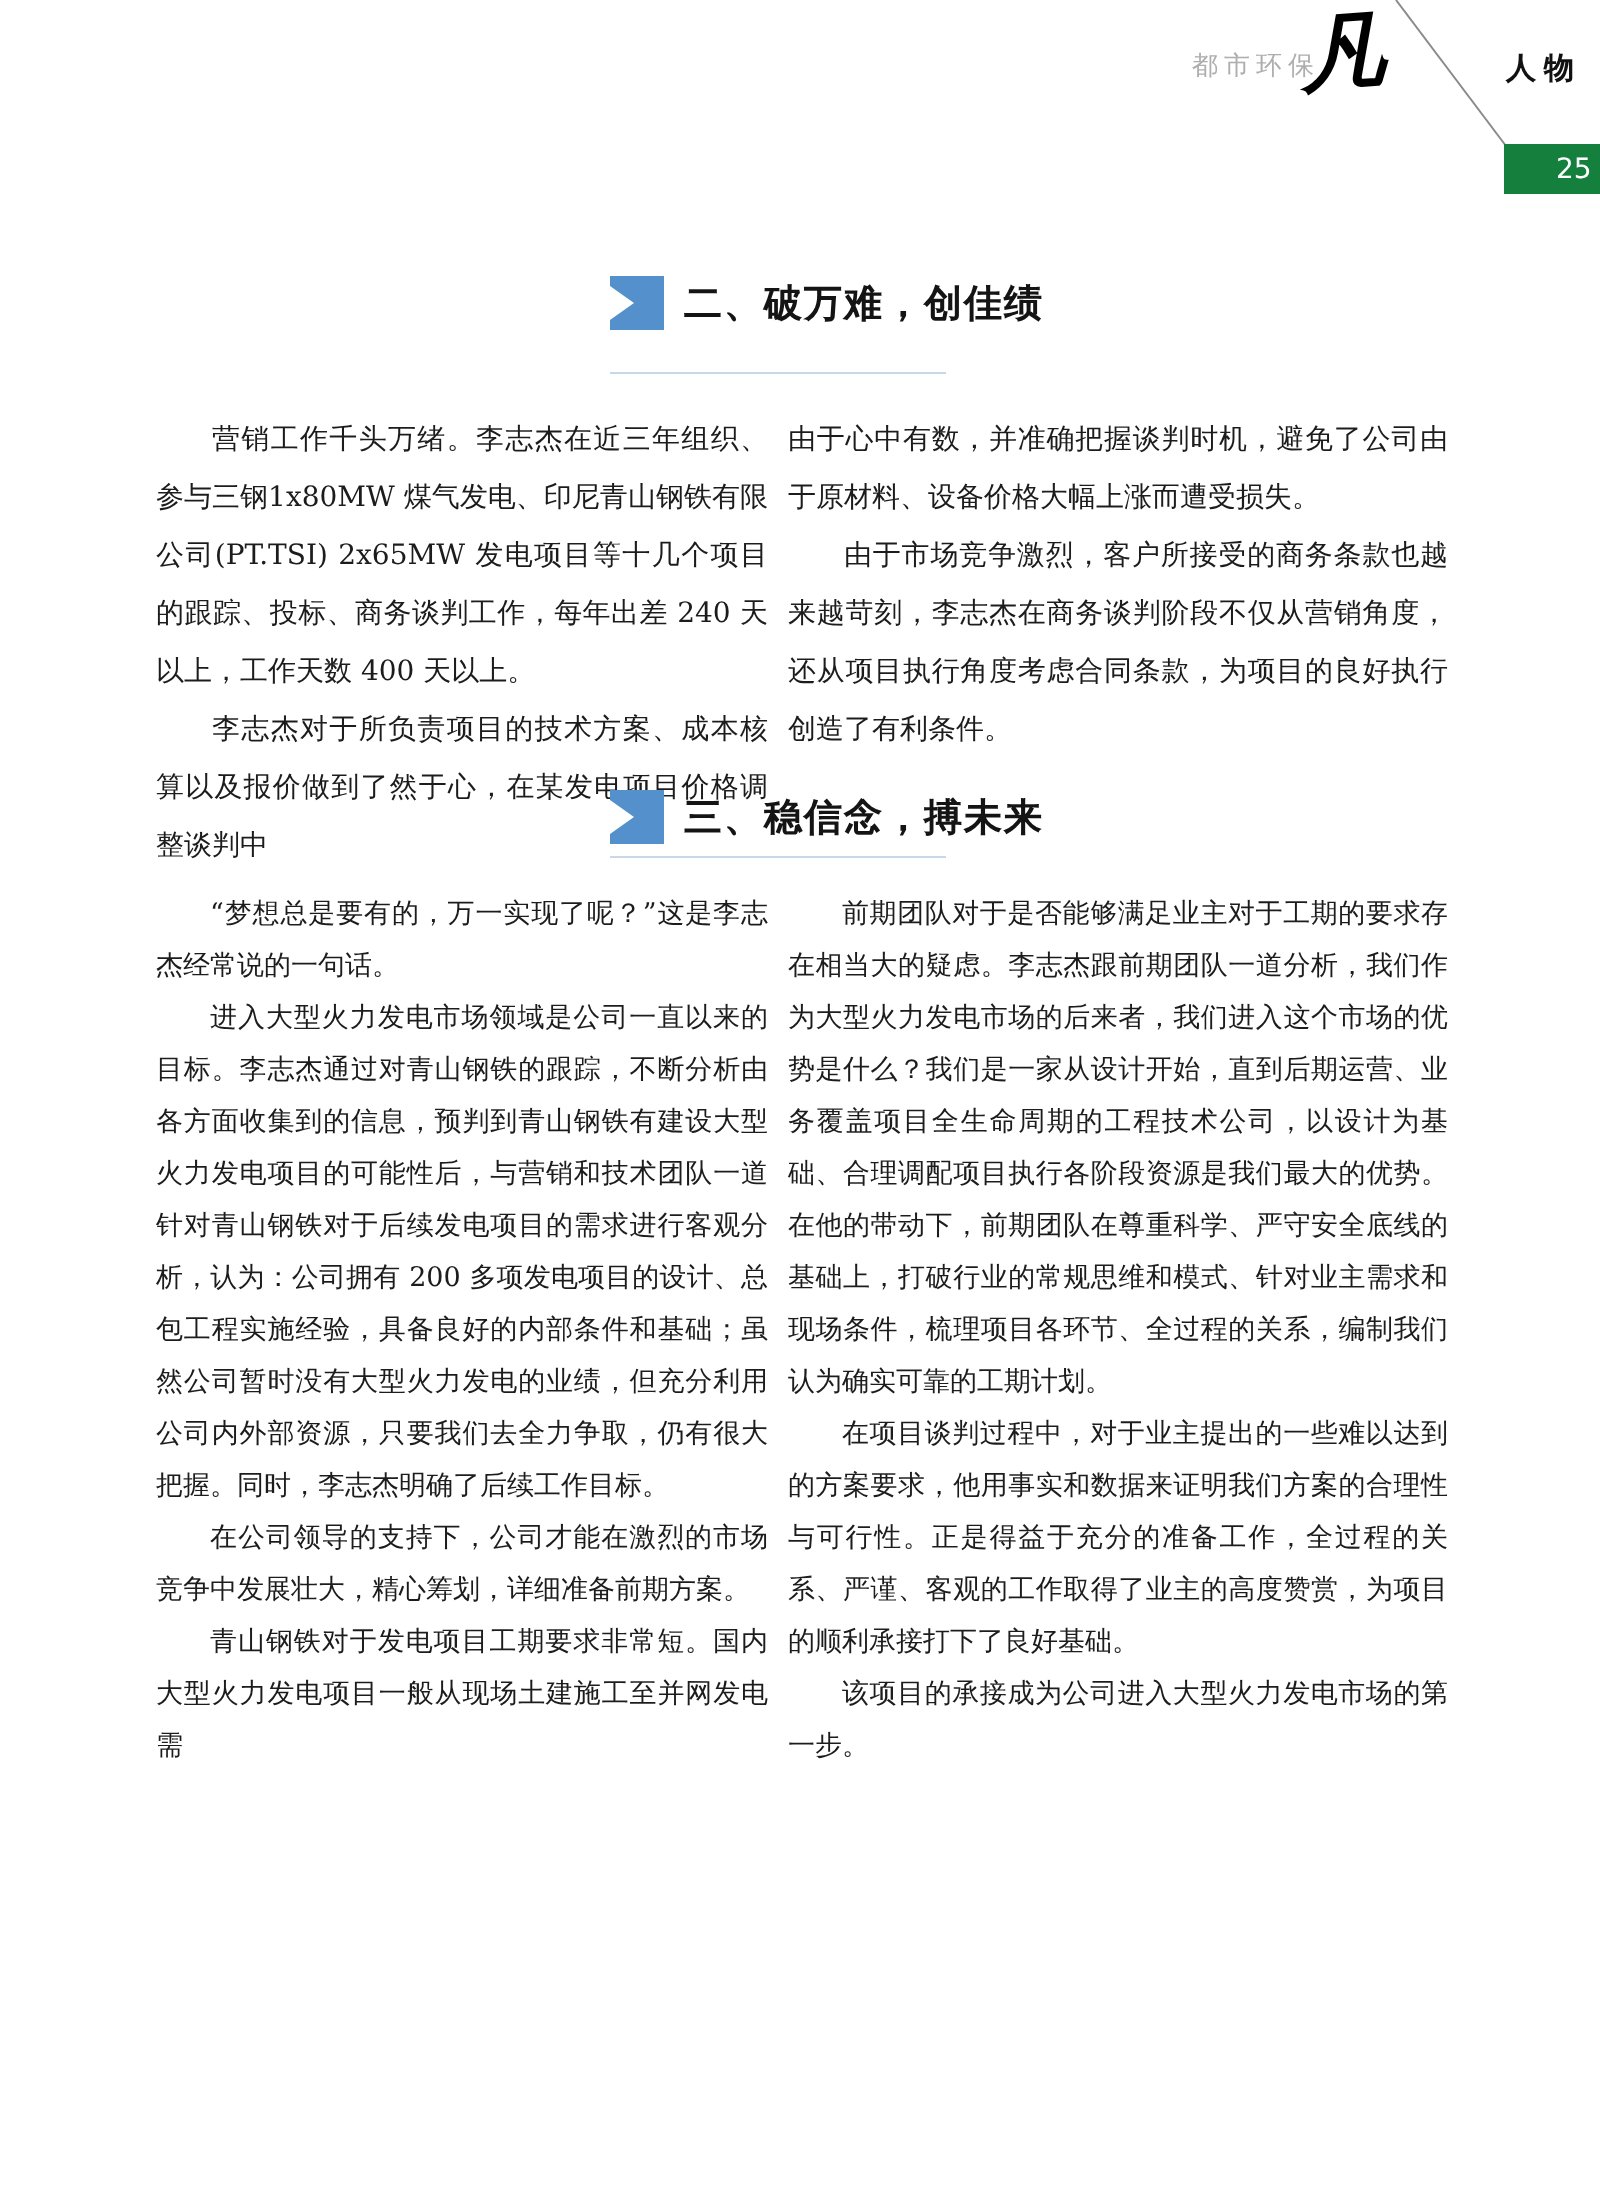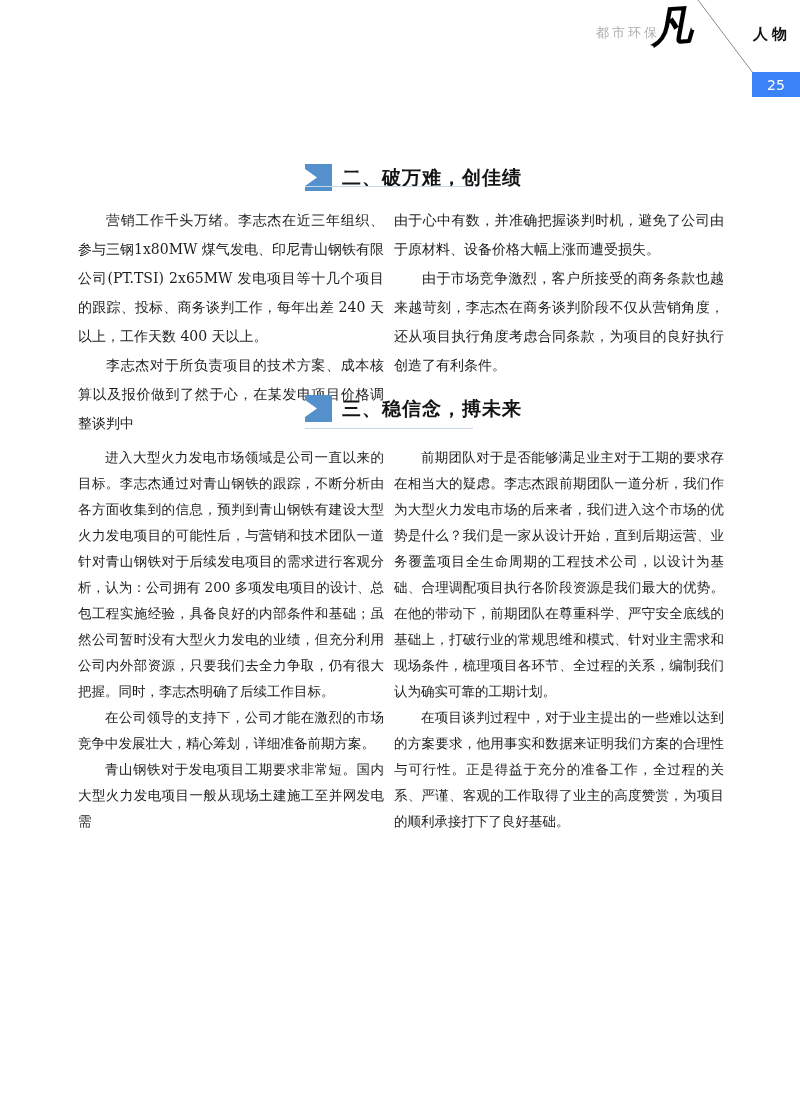--- a/index.html
+++ b/index.html
@@ -25,23 +25,23 @@
     line-height:1;
   }
   .header-slash{position:absolute;left:0;top:0;pointer-events:none;}
   .category-label{
     position:absolute;left:733px;top:25px;
     font-family:"DejaVu Sans","Liberation Sans",sans-serif;
     font-size:15px;font-weight:bold;letter-spacing:4px;color:#111;margin-left:20px;
   }
   .page-tab{
     position:absolute;left:752px;top:72px;width:48px;height:25px;
-    background:#3b82f6;display:flex;align-items:center;
+    background:#15803d;display:flex;align-items:center;
     font-family:"DejaVu Sans","Liberation Sans",sans-serif;
-    color:#ffffff;font-size:14px;padding-left:15px;box-sizing:border-box;
+    color:#ffffff;font-size:14px;padding-left:26px;box-sizing:border-box;
   }
   
   .sec-heading{
     position:absolute;left:305px;display:flex;align-items:center;gap:10px;
   }
   .sec-heading h2{
     margin:0;font-family:"DejaVu Sans","Liberation Sans",sans-serif;
     font-size:19px;font-weight:bold;color:#141414;letter-spacing:1px;
   }
   .sec-underline{
@@ -85,21 +85,21 @@
   <span class="magazine-name">都市环保</span>
   <span class="calligraphy">凡</span>
   <svg class="header-slash" width="800" height="110">
     <line x1="698" y1="0" x2="753" y2="73" stroke="#8a8a8a" stroke-width="1"></line>
   </svg>
   <span class="category-label">人物</span>
   <div class="page-tab">
     <span>25</span>
   </div>
 
-  <div class="sec-heading" style="top:164px;justify-content:space-between;">
+  <div class="sec-heading" style="top:138px;justify-content:space-between;">
     <svg class="heading-icon" width="27" height="27" viewBox="0 0 27 27">
       <rect x="0" y="0" width="27" height="27" fill="#5490cb"></rect>
       <polygon points="0,5 12,13.5 0,22" fill="#ffffff"></polygon>
     </svg>
     <h2>二、破万难，创佳绩</h2>
   </div>
   <div class="sec-underline" style="top:186px;"></div>
 
   <div class="s2">
     <div class="col col-left" style="top:206px;">
@@ -116,24 +116,26 @@
     <svg class="heading-icon" width="27" height="27" viewBox="0 0 27 27">
       <rect x="0" y="0" width="27" height="27" fill="#5490cb"></rect>
       <polygon points="0,5 12,13.5 0,22" fill="#ffffff"></polygon>
     </svg>
     <h2>三、稳信念，搏未来</h2>
   </div>
   <div class="sec-underline" style="top:428px;"></div>
 
   <div class="s3">
     <div class="col col-left" style="top:444px;">
+      <p>“梦想总是要有的，万一实现了呢？”这是李志杰经常说的一句话。</p>
       <p>进入大型火力发电市场领域是公司一直以来的目标。李志杰通过对青山钢铁的跟踪，不断分析由各方面收集到的信息，预判到青山钢铁有建设大型火力发电项目的可能性后，与营销和技术团队一道针对青山钢铁对于后续发电项目的需求进行客观分析，认为：公司拥有 200 多项发电项目的设计、总包工程实施经验，具备良好的内部条件和基础；虽然公司暂时没有大型火力发电的业绩，但充分利用公司内外部资源，只要我们去全力争取，仍有很大把握。同时，李志杰明确了后续工作目标。</p>
       <p>在公司领导的支持下，公司才能在激烈的市场竞争中发展壮大，精心筹划，详细准备前期方案。</p>
       <p>青山钢铁对于发电项目工期要求非常短。国内大型火力发电项目一般从现场土建施工至并网发电需</p>
     </div>
     <div class="col col-right" style="top:444px;">
       <p>前期团队对于是否能够满足业主对于工期的要求存在相当大的疑虑。李志杰跟前期团队一道分析，我们作为大型火力发电市场的后来者，我们进入这个市场的优势是什么？我们是一家从设计开始，直到后期运营、业务覆盖项目全生命周期的工程技术公司，以设计为基础、合理调配项目执行各阶段资源是我们最大的优势。在他的带动下，前期团队在尊重科学、严守安全底线的基础上，打破行业的常规思维和模式、针对业主需求和现场条件，梳理项目各环节、全过程的关系，编制我们认为确实可靠的工期计划。</p>
       <p>在项目谈判过程中，对于业主提出的一些难以达到的方案要求，他用事实和数据来证明我们方案的合理性与可行性。正是得益于充分的准备工作，全过程的关系、严谨、客观的工作取得了业主的高度赞赏，为项目的顺利承接打下了良好基础。</p>
+      <p>该项目的承接成为公司进入大型火力发电市场的第一步。</p>
     </div>
   </div>
 
 
 </div>
 
 </body></html>

